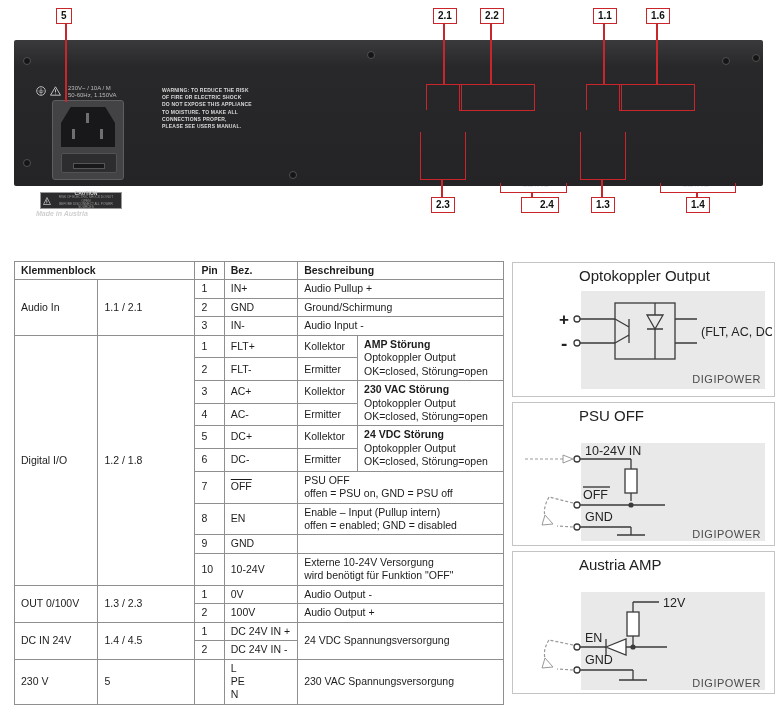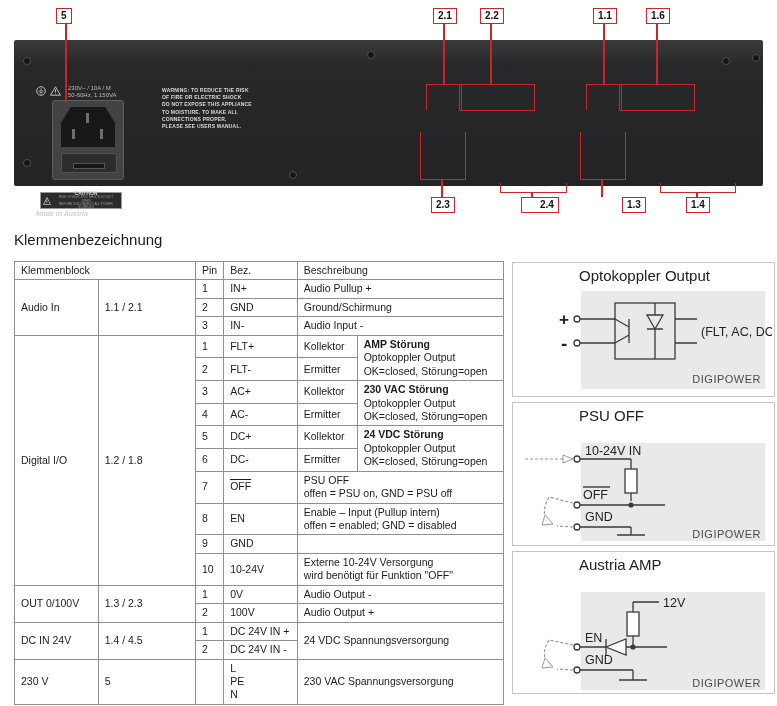--- a/index.html
+++ b/index.html
@@ -76,21 +76,21 @@
            font-size:10px;font-weight:bold;padding:1px 4px;line-height:12px;}
   .lead{position:absolute;width:2px;background:#c9252b;z-index:6;}
   .rb{position:absolute;border:1.5px solid #c9252b;z-index:6;}
   .rb.nb{border-bottom:none;} .rb.nt{border-top:none;}
   
   .heading{position:absolute;left:14px;top:231px;font-size:15px;color:#1a1a1a;}
   .tablewrap{position:absolute;left:14px;top:261px;width:492px;}
   table{border-collapse:collapse;width:490px;font-size:10.5px;color:#1c1c1c;}
   th,td{border:1px solid #8f8f8f;padding:2px 6px;text-align:left;vertical-align:middle;
         white-space:pre-line;line-height:1.28;}
-  th{font-weight:normal;}
+  th{font-weight:bold;}
   td b{font-weight:bold;}
   .ovl{text-decoration:overline;}
   
   .cards{position:absolute;left:512px;top:262px;width:263px;display:flex;flex-direction:column;gap:5px;}
   .card{position:relative;border:1px solid #c4c4c4;background:#fff;box-sizing:border-box;}
   .card h3{position:absolute;left:66px;top:4px;margin:0;font-size:15px;font-weight:400;color:#222;}
   .card svg{position:absolute;left:4px;top:28px;}
   .c1{height:135px;} .c2{height:144px;} .c3{height:143px;}
   svg text{font-family:"Liberation Sans",sans-serif;}
 </style>
@@ -323,27 +323,26 @@
   <div class="rb nt" style="left:420px;top:132px;width:44px;height:47px;"></div>
   <div class="lead" style="left:441px;top:179px;height:18px;"></div>
   <div class="callout" style="left:431px;top:197px;">2.3</div>
 
   <div class="rb nt" style="left:500px;top:183px;width:65px;height:9px;"></div>
   <div class="lead" style="left:531px;top:192px;height:5px;"></div>
   <div class="callout" style="left:521px;top:197px;padding-left:18px;">2.4</div>
 
   <div class="rb nt" style="left:580px;top:132px;width:44px;height:47px;"></div>
   <div class="lead" style="left:601px;top:179px;height:18px;"></div>
-  <div class="callout" style="left:622px;top:197px;">1.3</div>
+  <div class="callout" style="left:591px;top:197px;">1.3</div>
 
   <div class="rb nt" style="left:660px;top:183px;width:74px;height:9px;"></div>
   <div class="lead" style="left:696px;top:192px;height:5px;"></div>
   <div class="callout" style="left:686px;top:197px;">1.4</div>
 
-  <div class="heading">Klemmenbezeichnung</div>
   <div class="tablewrap">
     <table>
       <colgroup>
         <col style="width:84px">
           <col style="width:98px">
           <col style="width:27px">
         <col style="width:74px">
           <col style="width:60px">
           <col style="width:147px">
       </colgroup>

